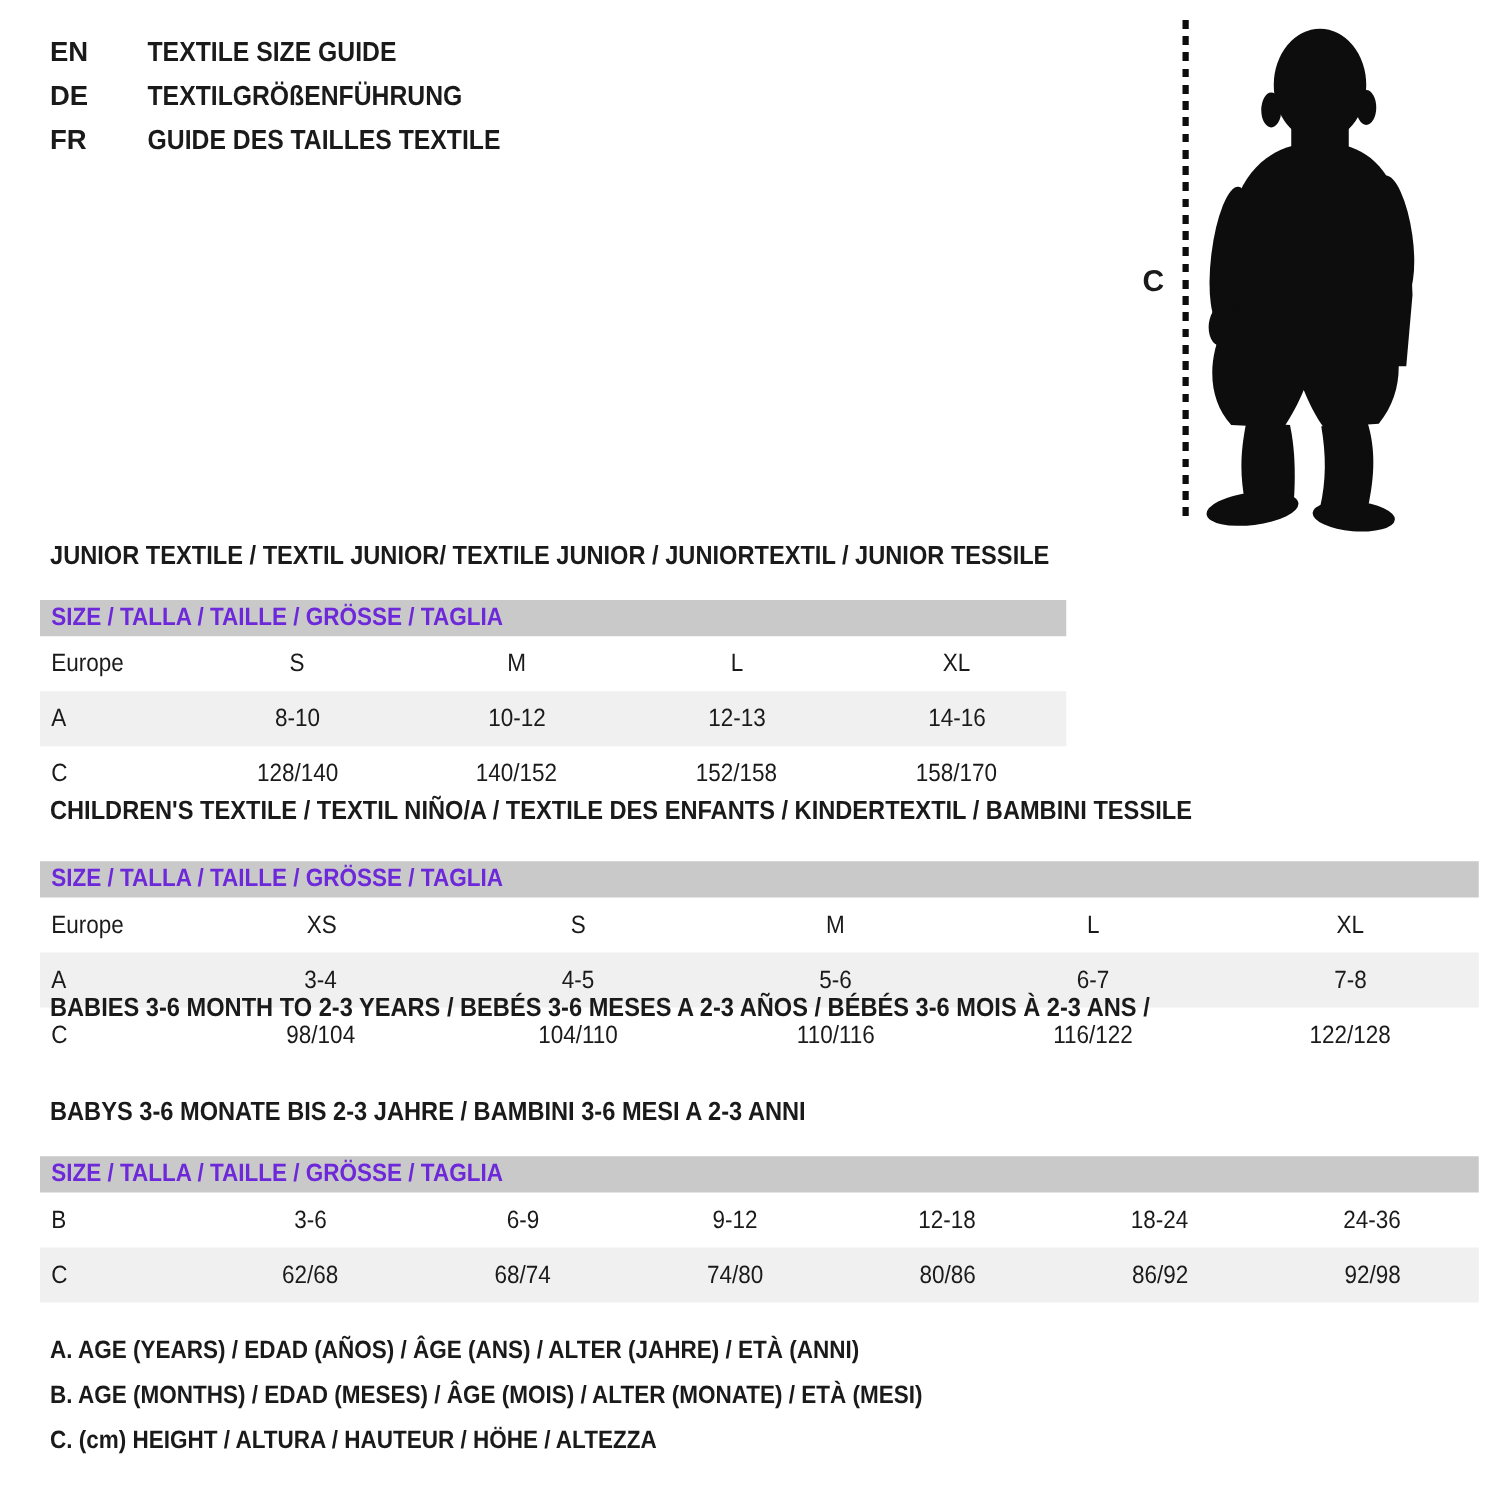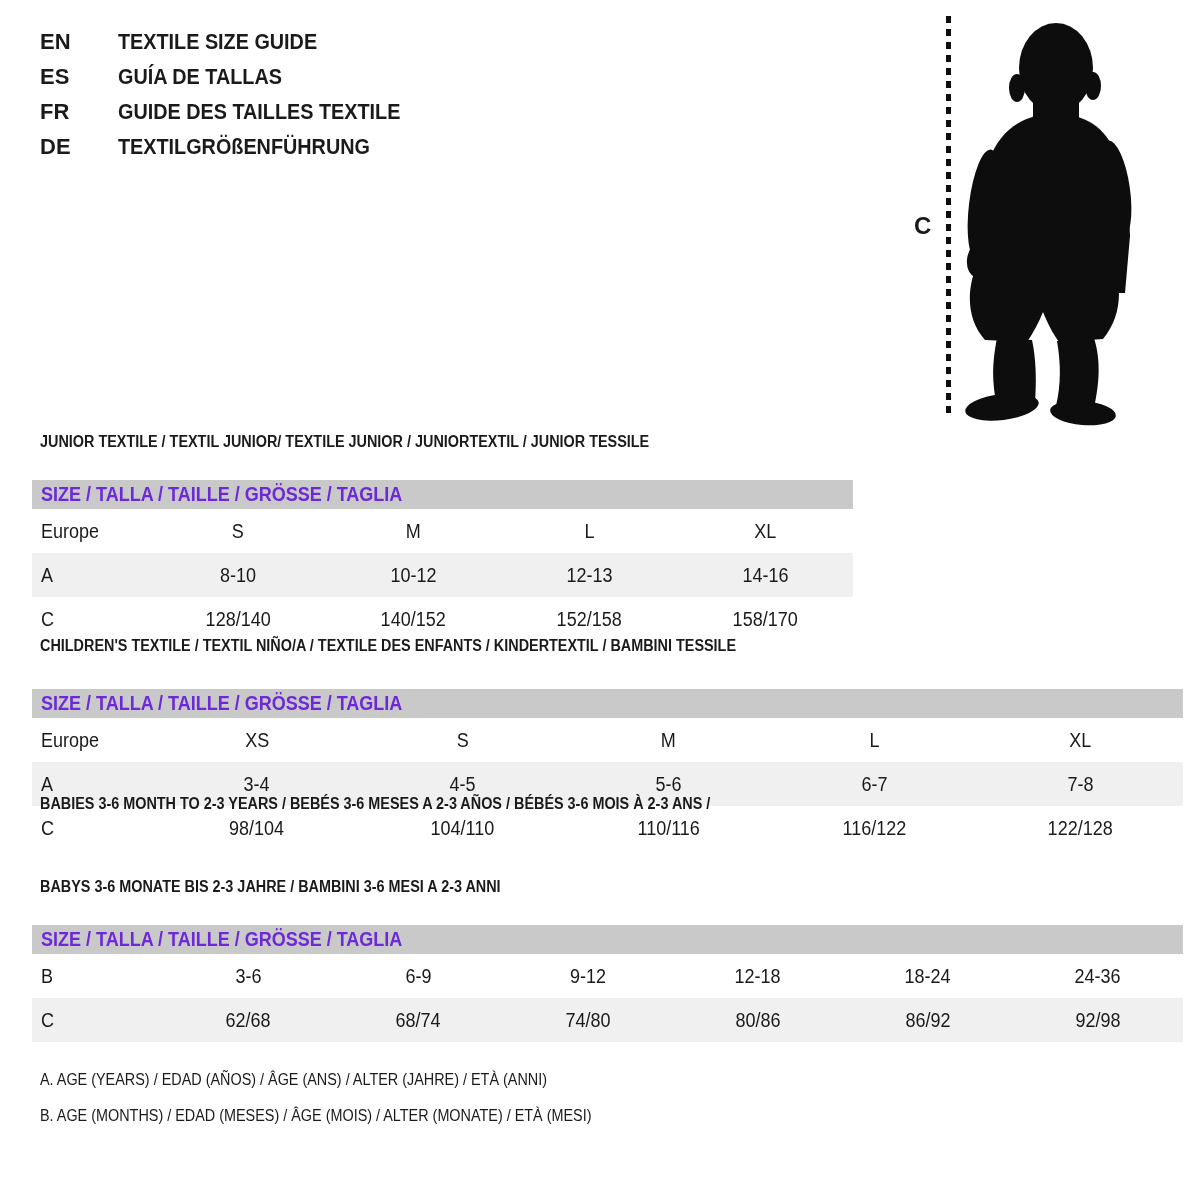--- a/index.html
+++ b/index.html
@@ -17,61 +17,57 @@
 
   
   .measure-line{
     position:absolute;left:946px;top:16px;width:5px;height:398px;
     background:repeating-linear-gradient(to bottom,var(--silhouette,#111) 0 7px,transparent 7px 13px);
   }
   .measure-label{position:absolute;left:914px;top:212px;font-weight:700;font-size:24px;}
   .figure-svg{position:absolute;left:953px;top:8px;color:var(--silhouette,#0d0d0d);}
 
   
-  .sec-title{position:absolute;left:40px;font-weight:700;font-size:16px;}
+  .sec-title{position:absolute;left:40px;font-weight:700;font-size:21px;}
   .tbl{position:absolute;left:32px;font-size:20px;}
   .tbar{height:29px;display:flex;align-items:center;background:var(--bar-bg,#c9c9c9);
         font-weight:700;color:#6d28d9;padding-left:9px;}
   .trow{display:flex;height:44px;align-items:center;}
   .trow.shaded{background:var(--row-alt-bg,#f0f0f0);}
   .tlabel{flex:0 0 auto;box-sizing:border-box;padding-left:9px;}
   .tbl[data-table="0"] .tlabel{width:118px;}
   .tbl[data-table="1"] .tlabel{width:122px;}
   .tbl[data-table="2"] .tlabel{width:131px;}
   .tcell{flex:1 1 0;text-align:center;}
   .tbl0{top:480px;width:821px;}
   .tbl1{top:689px;width:1151px;}
   .tbl2{top:925px;width:1151px;}
   .t1{top:433px;} .t2{top:637px;} .t3a{top:795px;} .t3b{top:878px;}
 
   
   .legend{position:absolute;left:40px;top:1062px;}
-  .legend-line{font-weight:400;font-size:16px;line-height:36px;}
+  .legend-line{font-weight:700;font-size:20px;line-height:36px;}
 </style>
 </head>
 <body>
 
 <div class="canvas">
 
   <div class="lang-block">
     <div class="lang-row">
       <span class="lang-code">EN</span>
       <span class="cond">TEXTILE SIZE GUIDE</span>
     </div>
     <div class="lang-row">
-      <span class="lang-code">ES</span>
-      <span class="cond">GUÍA DE TALLAS</span>
+      <span class="lang-code">DE</span>
+      <span class="cond">TEXTILGRÖßENFÜHRUNG</span>
     </div>
     <div class="lang-row">
       <span class="lang-code">FR</span>
       <span class="cond">GUIDE DES TAILLES TEXTILE</span>
-    </div>
-    <div class="lang-row">
-      <span class="lang-code">DE</span>
-      <span class="cond">TEXTILGRÖßENFÜHRUNG</span>
     </div>
   </div>
 
   <div class="measure-line"></div>
   <div class="measure-label">C</div>
   <svg class="figure-svg" width="195" height="420" viewBox="0 0 195 420" aria-hidden="true">
     <g fill="currentColor">
       <ellipse cx="103" cy="60" rx="37" ry="45"></ellipse>
       <ellipse cx="64" cy="80" rx="8" ry="14"></ellipse>
       <ellipse cx="140" cy="78" rx="8" ry="14"></ellipse>
@@ -182,15 +178,18 @@
       </div>
     </div>
 
   <div class="legend">
     <div class="legend-line">
       <span class="cond">A. AGE (YEARS) / EDAD (AÑOS) / ÂGE (ANS) / ALTER (JAHRE) / ETÀ (ANNI)</span>
     </div>
     <div class="legend-line">
       <span class="cond">B. AGE (MONTHS) / EDAD (MESES) / ÂGE (MOIS) / ALTER (MONATE) / ETÀ (MESI)</span>
     </div>
+    <div class="legend-line">
+      <span class="cond">C. (cm) HEIGHT / ALTURA / HAUTEUR / HÖHE / ALTEZZA</span>
+    </div>
   </div>
 
 </div>
 
 </body></html>

